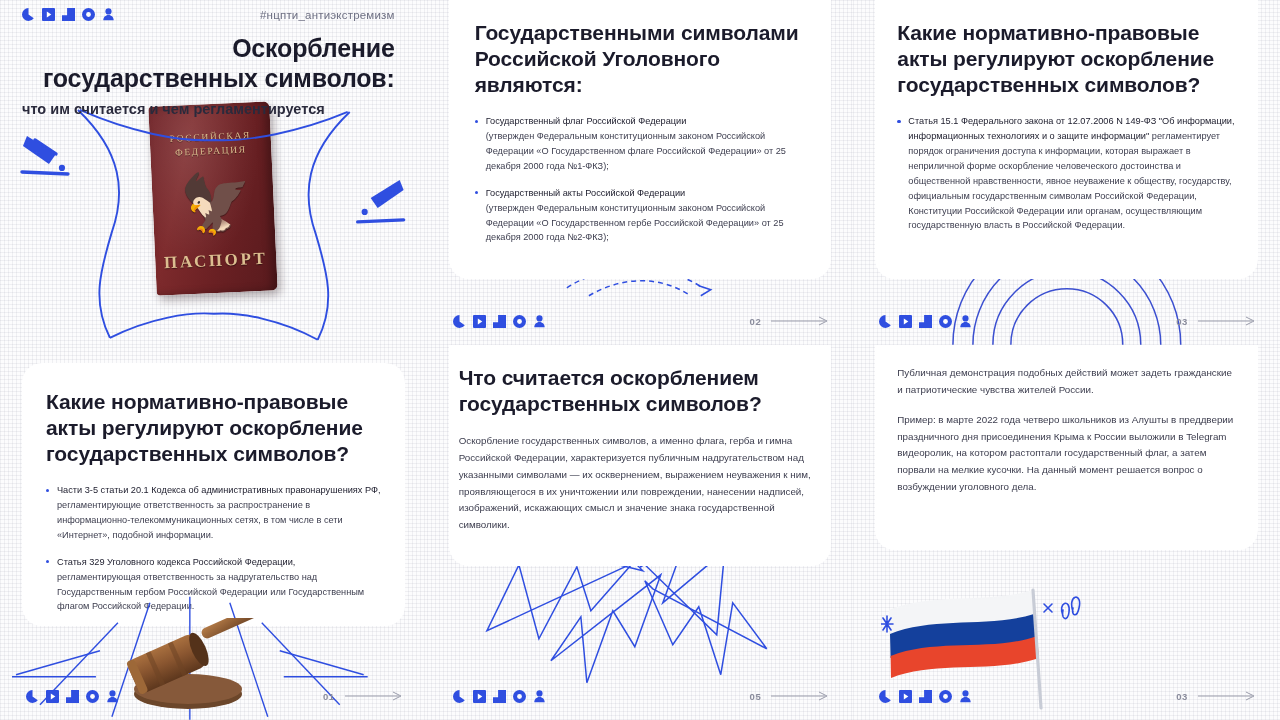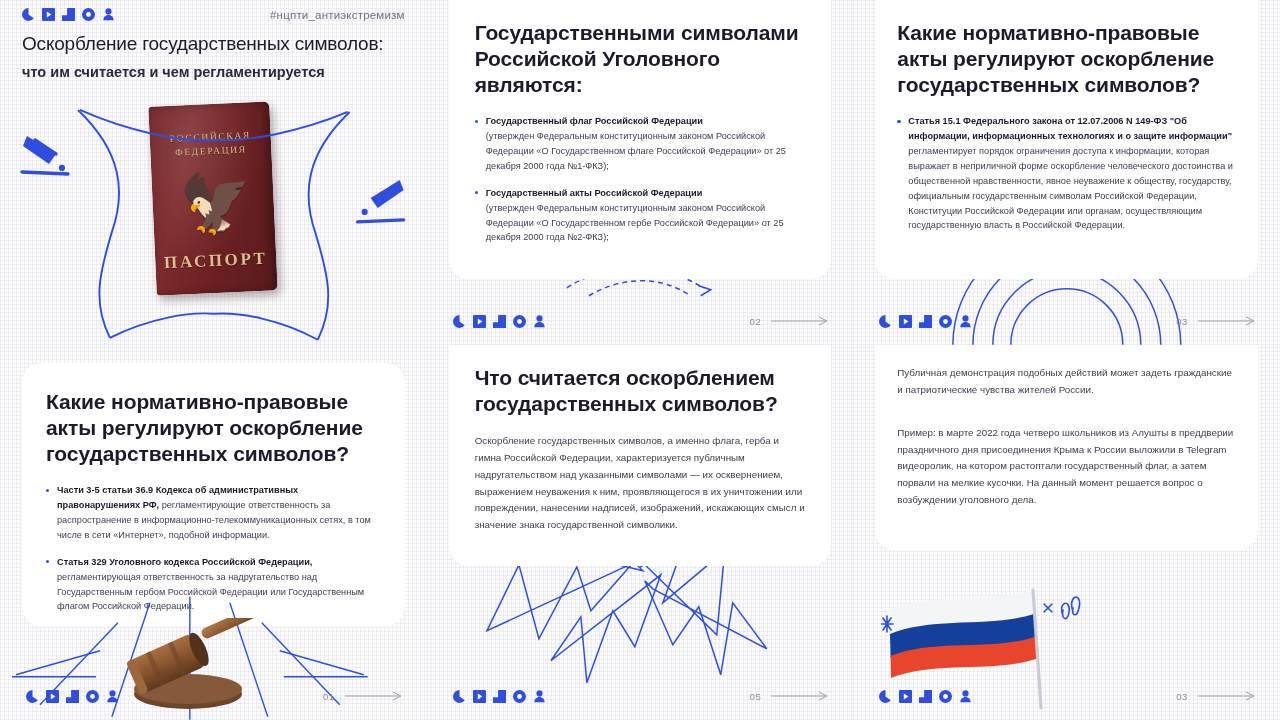--- a/index.html
+++ b/index.html
@@ -44,25 +44,26 @@
 
   
   .h-title {
     font-size: 21px;
     line-height: 1.24;
     font-weight: 700;
     color: #1b1b2b;
     letter-spacing: -.1px;
   }
   .h-hero {
-    font-size: 19px;
+    font-size: 25px;
     line-height: 1.2;
-    font-weight: 400;
+    font-weight: 700;
     color: #1b1b2b;
     letter-spacing: -.2px;
+    text-align: right;
   }
   .h-sub {
     font-size: 14.5px;
     line-height: 1.3;
     font-weight: 700;
     color: #2a2a3c;
     margin-top: 7px;
   }
   .hashtag {
     font-size: 11.5px;
@@ -73,65 +74,65 @@
   .body-text {
     font-size: 9.2px;
     line-height: 1.62;
     color: #3c3d4e;
   }
   .body-text.lg {
     font-size: 9.8px;
     line-height: 1.72;
   }
   .body-text b, .strong {
-    font-weight: 700;
+    font-weight: 400;
     color: #1b1b2b;
   }
 
   .bullet-block { margin-bottom: 12px; position: relative; padding-left: 11px; }
   .bullet-block:last-child { margin-bottom: 0; }
   .bullet-block::before {
     content: "";
     position: absolute;
     left: 0; top: 5.5px;
     width: 3.2px; height: 3.2px;
     border-radius: 50%;
     background: #2f4ee0;
   }
-  .para { margin-bottom: 26px; }
+  .para { margin-bottom: 13px; }
   .para:last-child { margin-bottom: 0; }
 
   
   .footer {
     position: absolute;
     left: 0; right: 0;
     bottom: 14px;
     height: 20px;
     z-index: 6;
     display: flex;
     align-items: center;
     justify-content: space-between;
     padding: 0 24px 0 26px;
     pointer-events: none;
   }
   .logo { display: flex; align-items: center; gap: 7px; pointer-events: auto; }
   .logo svg { display: block; }
 
-  .pager { display: flex; align-items: center; gap: 10px; pointer-events: auto; }
+  .pager { display: flex; align-items: center; gap: 10px; pointer-events: auto; font-weight: bold; }
   .page-no {
     font-size: 9.5px;
     color: #8a8c9c;
     letter-spacing: .6px;
   }
   .arrow { width: 58px; height: 10px; display: block; }
 
   
   #slide1 .head {
     position: absolute;
-    top: 8px; left: 22px; right: 22px;
+    top: 8px; left: 22px; right: 32px;
     z-index: 5;
   }
   #slide1 .toprow {
     display: flex; align-items: center; justify-content: space-between;
     margin-bottom: 12px;
   }
   #slide1 .heroart {
     position: absolute;
     left: 0; right: 0; top: 92px; bottom: 0;
     z-index: 2;
@@ -179,21 +180,21 @@
     font-weight: 700;
     letter-spacing: 2.6px;
     color: #dcbe90;
     text-shadow: 0 1px 1px rgba(0,0,0,.45);
   }
 
   
   #slide2 .panel { left: 22px; right: 22px; top: -24px; bottom: 66px; padding: 44px 26px 16px; }
   #slide3 .panel { left: 22px; right: 22px; top: -24px; bottom: 66px; padding: 44px 22px 16px; }
   #slide4 .panel { left: 22px; right: 22px; top: 18px; bottom: 94px; padding: 26px 24px 16px; }
-  #slide5 .panel { left: 22px; right: 22px; top: -24px; bottom: 154px; padding: 44px 26px 16px; }
+  #slide5 .panel { left: 22px; right: 22px; top: -24px; bottom: 154px; padding: 44px 10px 16px; }
   #slide6 .panel { left: 22px; right: 22px; top: -24px; bottom: 170px; padding: 44px 22px 16px; }
 
   .panel .h-title { margin-bottom: 16px; }
 
   
   .deco {
     position: absolute;
     inset: 0;
     z-index: 2;
     pointer-events: none;
@@ -388,21 +389,21 @@
         <line x1="280" y1="306" x2="364" y2="330"></line>
         <line x1="96" y1="332" x2="12" y2="332"></line>
         <line x1="284" y1="332" x2="368" y2="332"></line>
       </g>
     </svg>
 
     <div class="panel">
       <h2 class="h-title">Какие нормативно-правовые акты регулируют оскорбление государственных символов?</h2>
       <div>
         <div class="bullet-block body-text">
-          <b>Части 3-5 статьи 36.9 Кодекса об административных правонарушениях РФ,</b>
+          <b>Части 3-5 статьи 20.1 Кодекса об административных правонарушениях РФ,</b>
           <span>регламентирующие ответственность за распространение в информационно-телекоммуникационных сетях, в том числе в сети «Интернет», подобной информации.</span>
         </div>
         <div class="bullet-block body-text">
           <b>Статья 329 Уголовного кодекса Российской Федерации,</b>
           <span>регламентирующая ответственность за надругательство над Государственным гербом Российской Федерации или Государственным флагом Российской Федерации.</span>
         </div>
       </div>
     </div>
 
     <div class="gavel-wrap">

